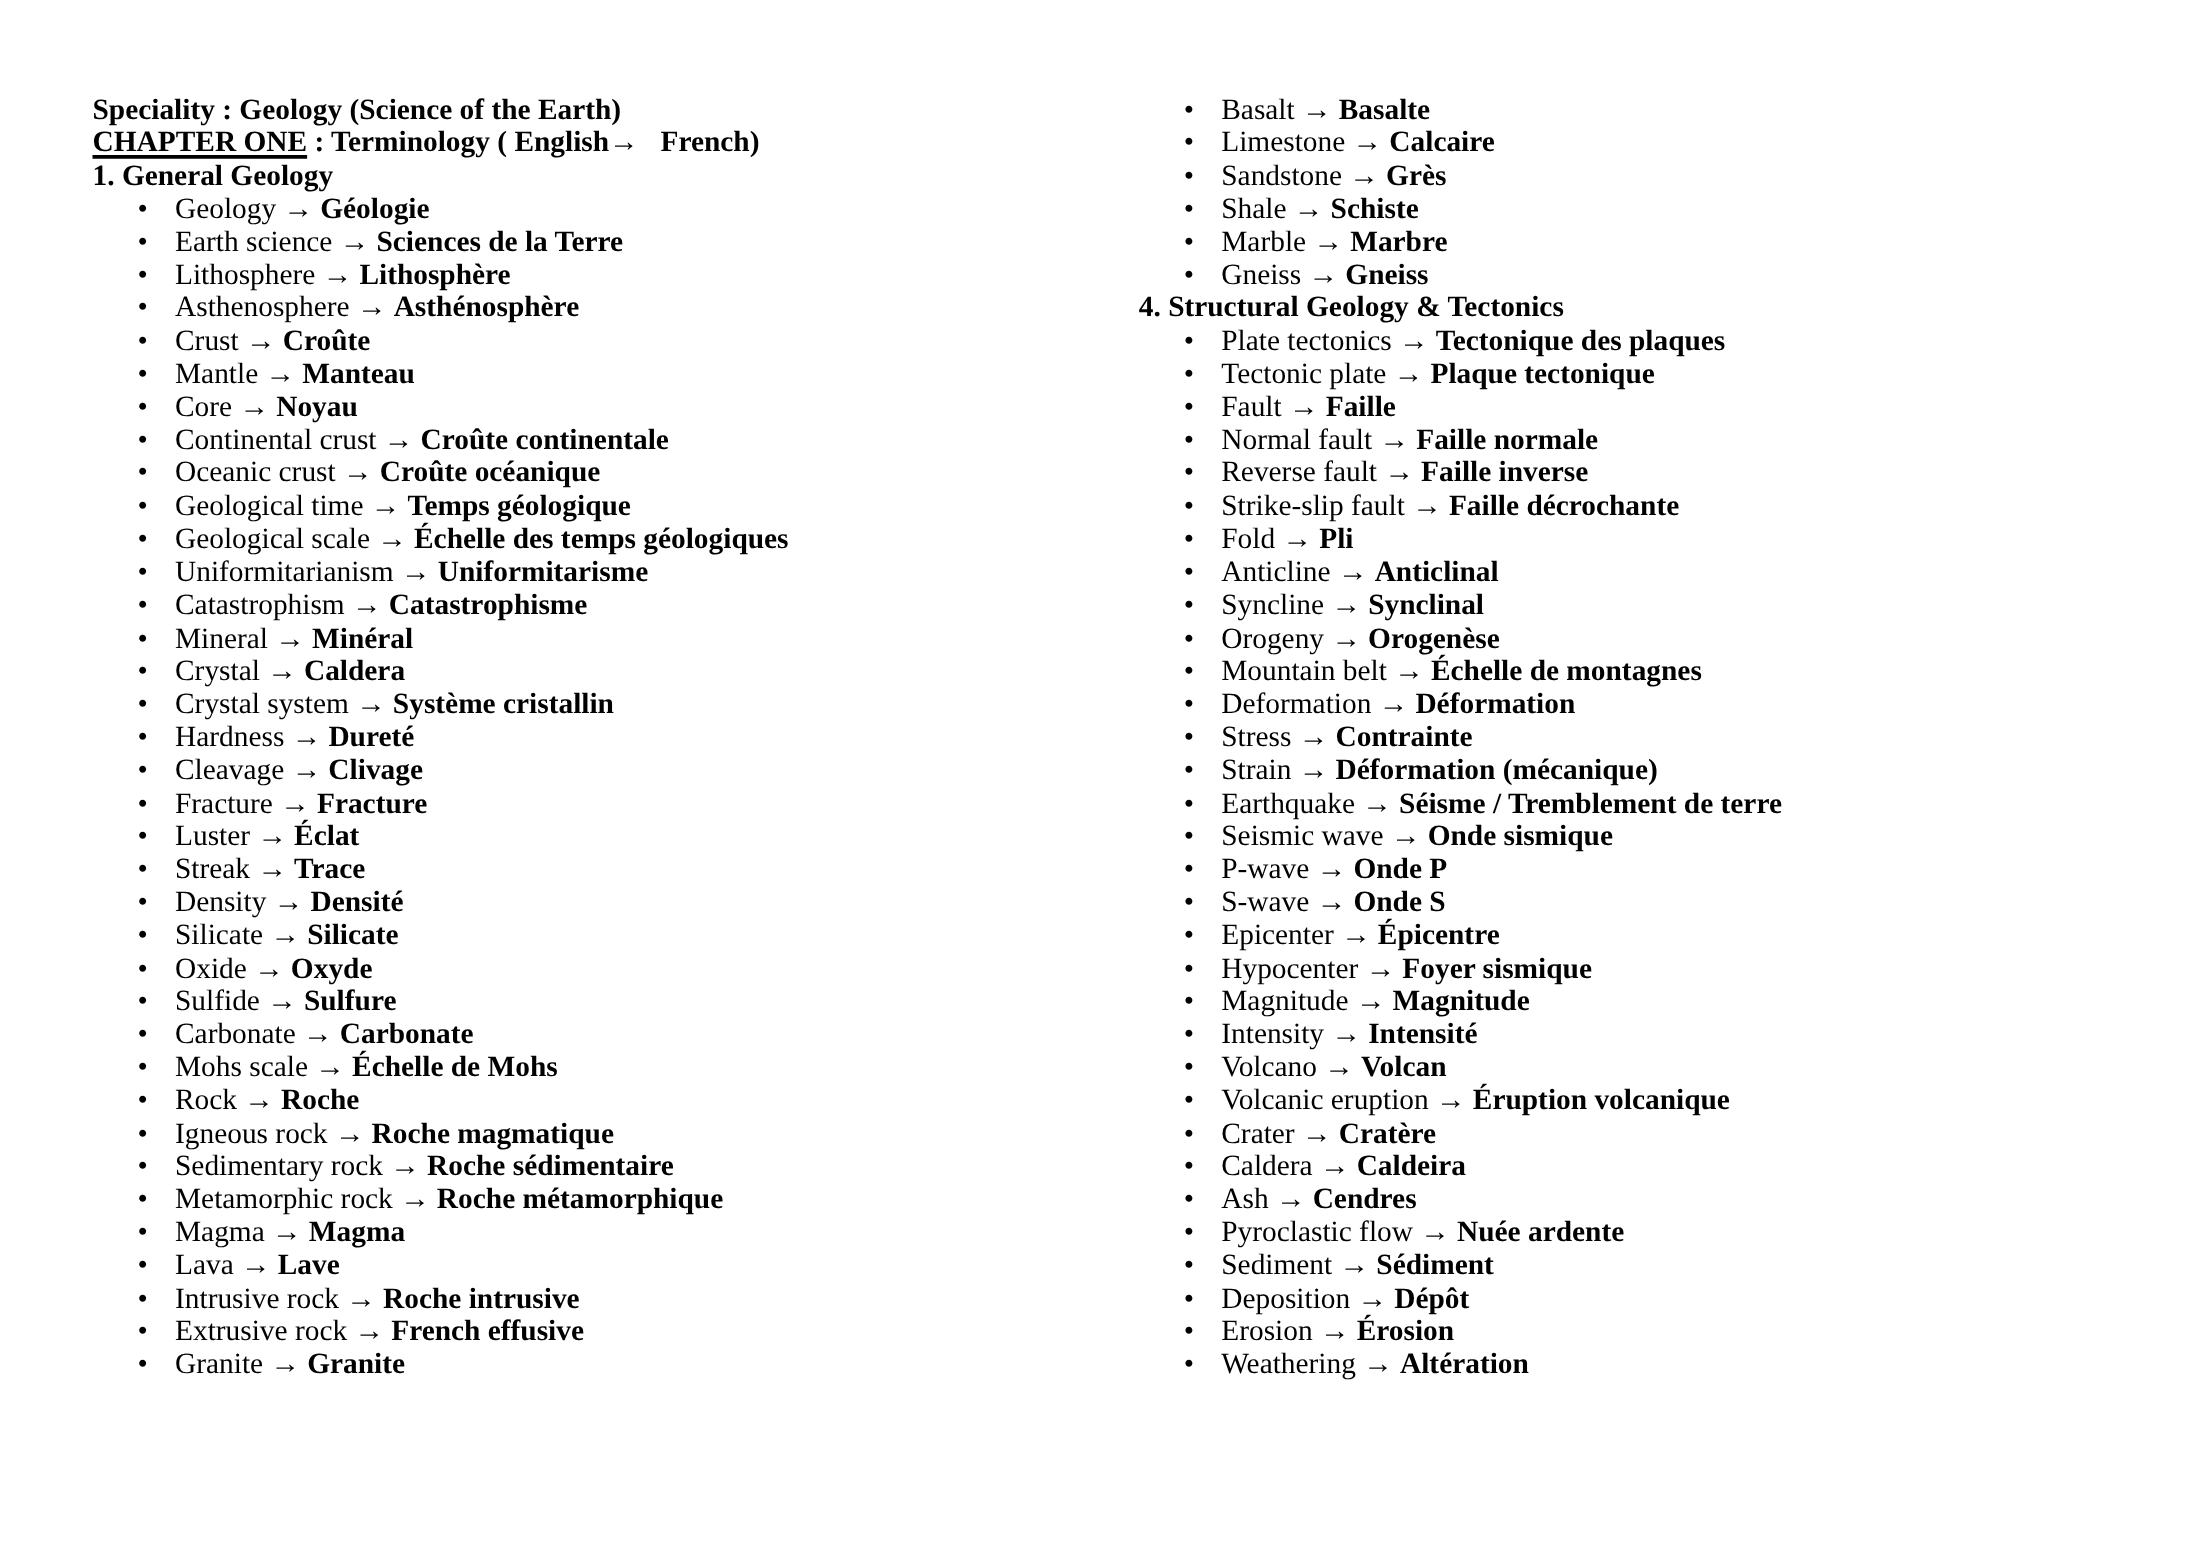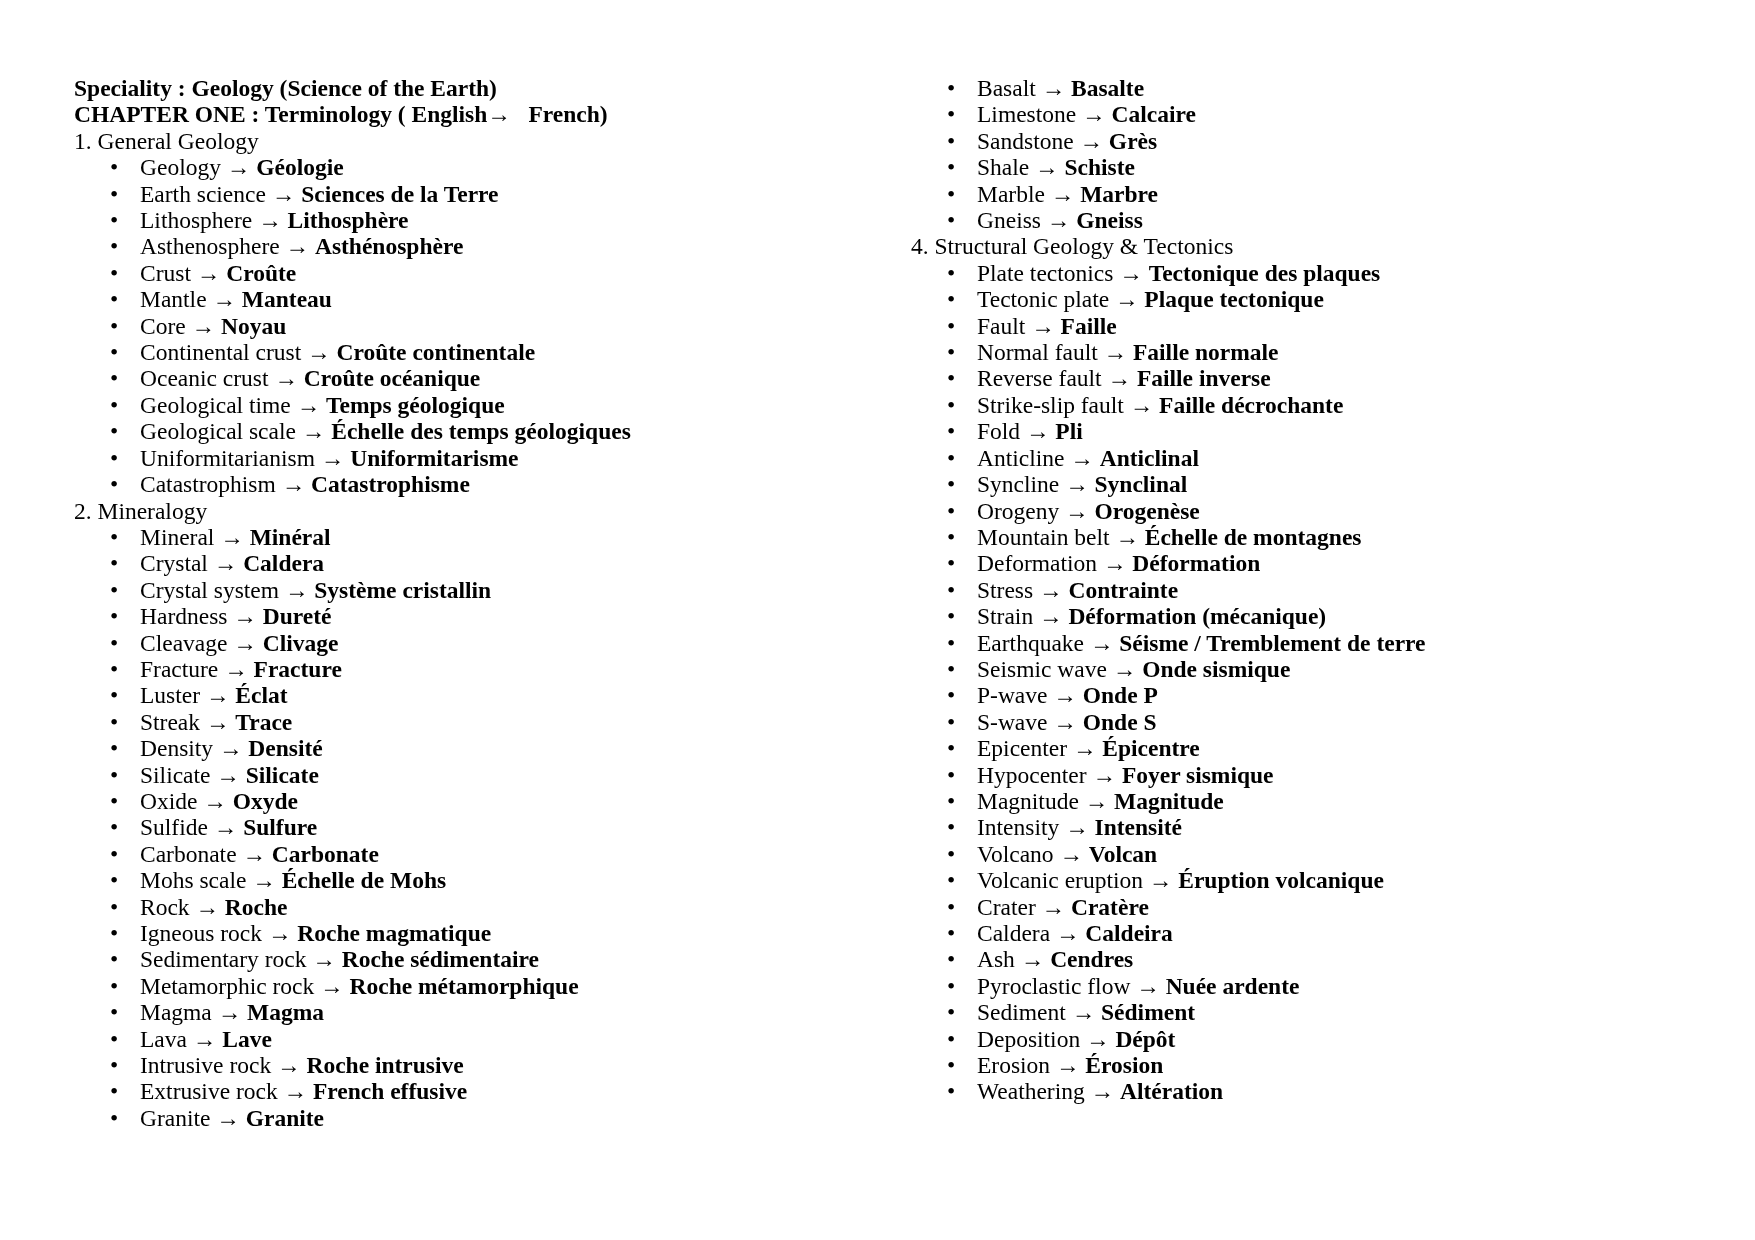--- a/index.html
+++ b/index.html
@@ -20,26 +20,27 @@
     top: 75px;
     font-size: 23.5px;
     line-height: 26.4px;
   }
   .col-left  { left: 74px;  width: 820px; }
   .col-right { left: 911px; width: 830px; }
   .line { white-space: nowrap; }
   .title   { font-weight: bold; }
   .chapter { font-weight: bold; }
   .chapter-label {
+    text-decoration: underline;
     text-decoration-thickness: 2.5px;
     text-underline-offset: 3px;
     text-decoration-color: #000;
   }
   .chapter-rest { white-space: pre; }
-  .heading { font-weight: normal; }
+  .heading { font-weight: bold; }
   .item { position: relative; padding-left: 66px; }
   .item .bullet {
     position: absolute;
     left: 36px; top: 0;
     font-weight: normal;
   }
   .item .en { font-weight: normal; }
   .item .arrow { font-weight: normal; white-space: pre; }
   .item .fr { font-weight: bold; }
 </style>
@@ -57,21 +58,20 @@
       <div class="line item"><span class="bullet">•</span><span class="en">Asthenosphere</span><span class="arrow"> → </span><span class="fr">Asthénosphère</span></div>
       <div class="line item"><span class="bullet">•</span><span class="en">Crust</span><span class="arrow"> → </span><span class="fr">Croûte</span></div>
       <div class="line item"><span class="bullet">•</span><span class="en">Mantle</span><span class="arrow"> → </span><span class="fr">Manteau</span></div>
       <div class="line item"><span class="bullet">•</span><span class="en">Core</span><span class="arrow"> → </span><span class="fr">Noyau</span></div>
       <div class="line item"><span class="bullet">•</span><span class="en">Continental crust</span><span class="arrow"> → </span><span class="fr">Croûte continentale</span></div>
       <div class="line item"><span class="bullet">•</span><span class="en">Oceanic crust</span><span class="arrow"> → </span><span class="fr">Croûte océanique</span></div>
       <div class="line item"><span class="bullet">•</span><span class="en">Geological time</span><span class="arrow"> → </span><span class="fr">Temps géologique</span></div>
       <div class="line item"><span class="bullet">•</span><span class="en">Geological scale</span><span class="arrow"> → </span><span class="fr">Échelle des temps géologiques</span></div>
       <div class="line item"><span class="bullet">•</span><span class="en">Uniformitarianism</span><span class="arrow"> → </span><span class="fr">Uniformitarisme</span></div>
       <div class="line item"><span class="bullet">•</span><span class="en">Catastrophism</span><span class="arrow"> → </span><span class="fr">Catastrophisme</span></div>
-      <div class="line heading">2. Mineralogy</div>
       <div class="line item"><span class="bullet">•</span><span class="en">Mineral</span><span class="arrow"> → </span><span class="fr">Minéral</span></div>
       <div class="line item"><span class="bullet">•</span><span class="en">Crystal</span><span class="arrow"> → </span><span class="fr">Caldera</span></div>
       <div class="line item"><span class="bullet">•</span><span class="en">Crystal system</span><span class="arrow"> → </span><span class="fr">Système cristallin</span></div>
       <div class="line item"><span class="bullet">•</span><span class="en">Hardness</span><span class="arrow"> → </span><span class="fr">Dureté</span></div>
       <div class="line item"><span class="bullet">•</span><span class="en">Cleavage</span><span class="arrow"> → </span><span class="fr">Clivage</span></div>
       <div class="line item"><span class="bullet">•</span><span class="en">Fracture</span><span class="arrow"> → </span><span class="fr">Fracture</span></div>
       <div class="line item"><span class="bullet">•</span><span class="en">Luster</span><span class="arrow"> → </span><span class="fr">Éclat</span></div>
       <div class="line item"><span class="bullet">•</span><span class="en">Streak</span><span class="arrow"> → </span><span class="fr">Trace</span></div>
       <div class="line item"><span class="bullet">•</span><span class="en">Density</span><span class="arrow"> → </span><span class="fr">Densité</span></div>
       <div class="line item"><span class="bullet">•</span><span class="en">Silicate</span><span class="arrow"> → </span><span class="fr">Silicate</span></div>

